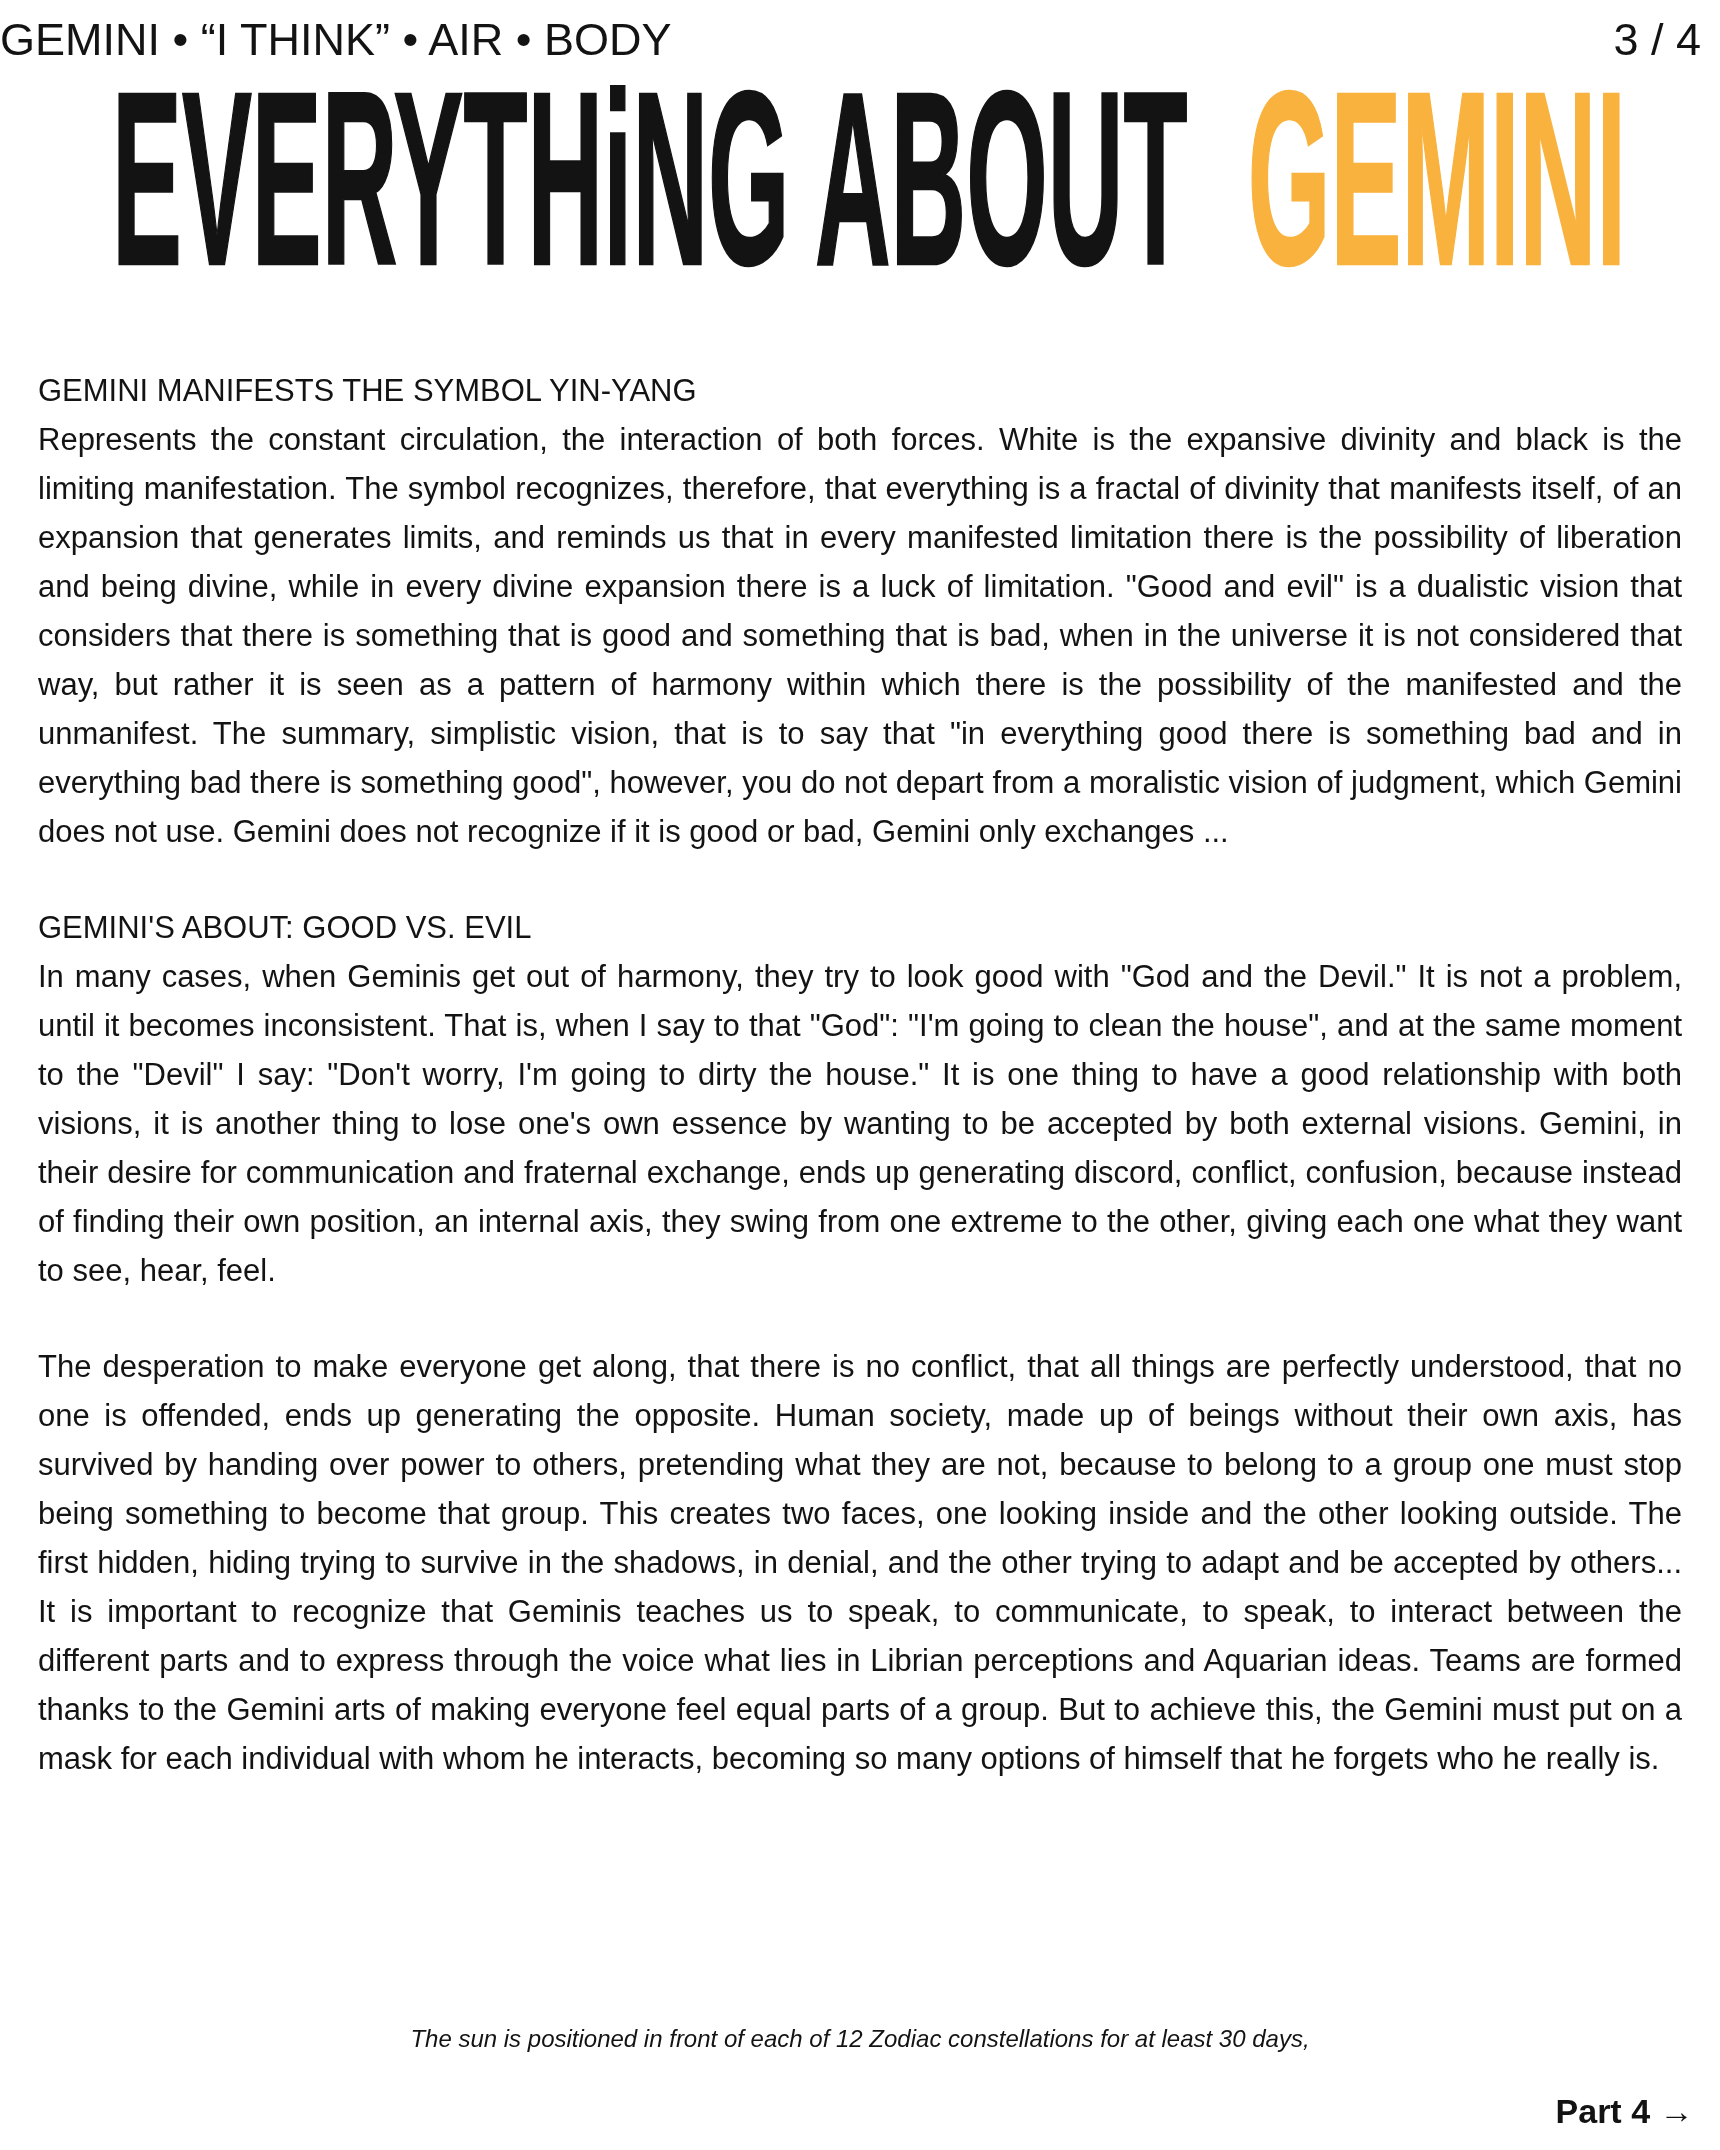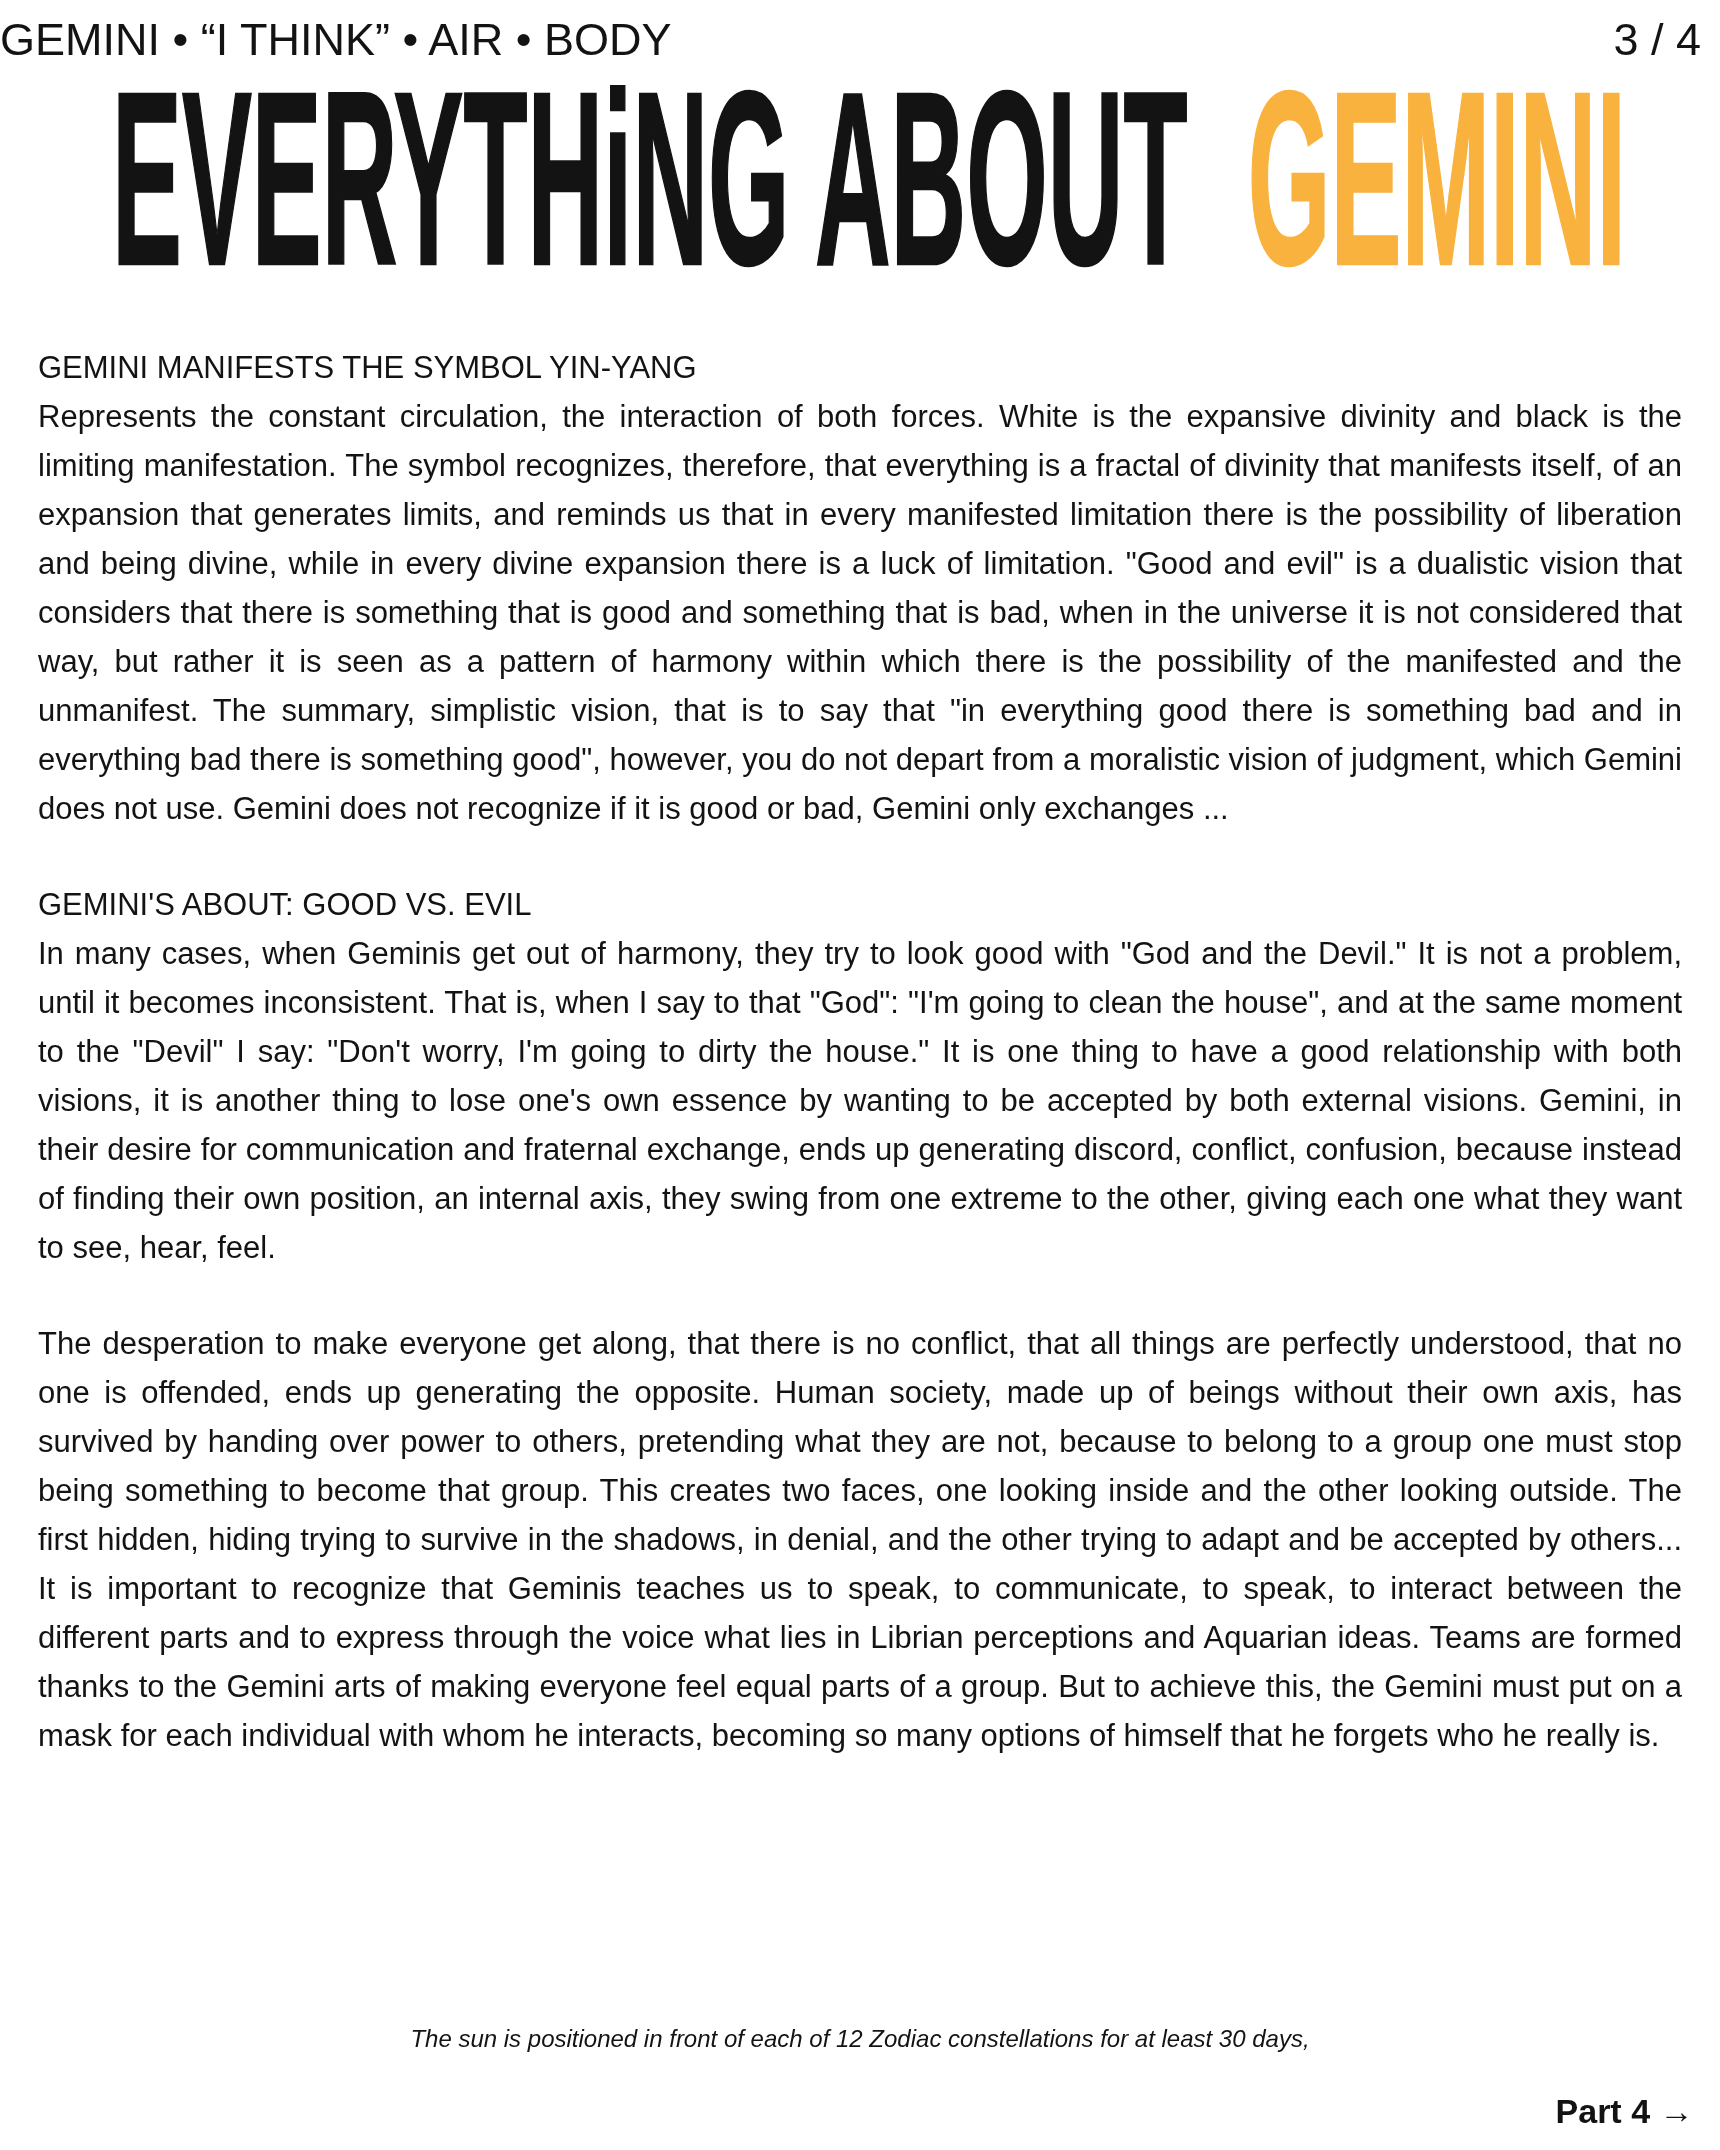--- a/index.html
+++ b/index.html
@@ -37,21 +37,21 @@
   .title-svg text {
     font-family: "Liberation Sans", sans-serif;
     font-weight: bold;
     fill: currentColor;
     stroke: currentColor;
     stroke-width: 5;
   }
 
   
   .content {
-    margin: 70px 38px 0 38px;
+    margin: 93px 38px 0 38px;
     font-size: 31px;
     line-height: 49px;
     text-align: justify;
   }
   .sec + .sec { margin-top: 47px; }
   .sec-heading {
     margin: 0;
     font-size: inherit;
     font-weight: normal;
     line-height: inherit;

